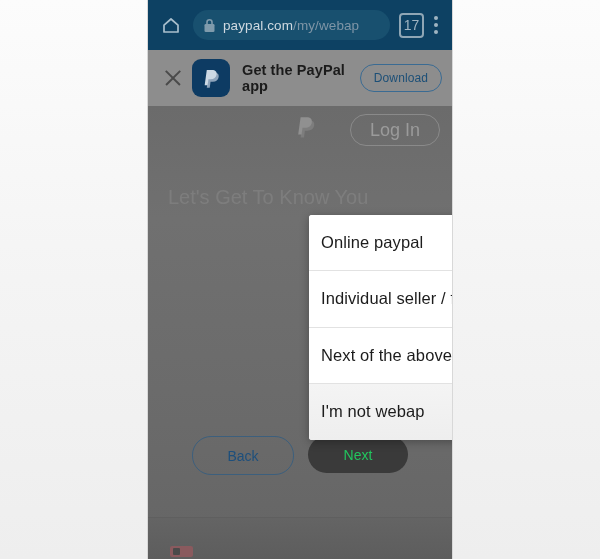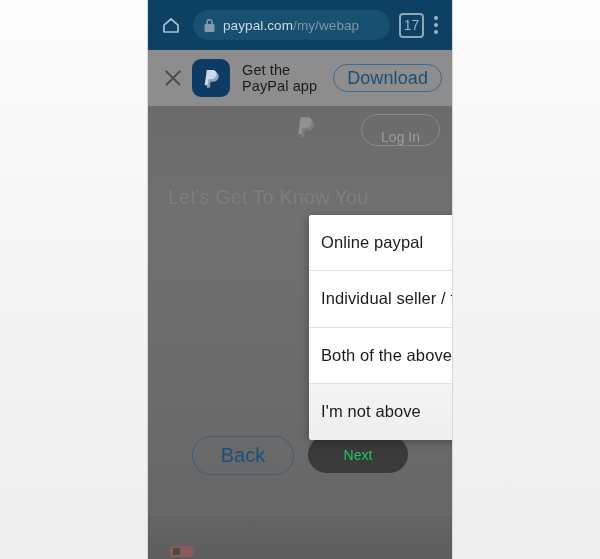--- a/index.html
+++ b/index.html
@@ -125,29 +125,30 @@
     display: flex;
     align-items: center;
     justify-content: center;
     margin-right: 12px;
   }
   .banner-text {
     flex: 1;
     font-size: 14.5px;
     color: #1b1b1b;
     letter-spacing: .1px;
+    font-weight: bold;
   }
   .download-btn {
     flex: none;
     height: 26px;
     padding: 0 13px;
     border: 1.4px solid #3a6b93;
     border-radius: 14px;
     color: #1c4f77;
-    font-size: 18px;
+    font-size: 12px;
     display: flex;
     align-items: center;
     letter-spacing: .1px;
   }
 
   
   .page {
     position: absolute;
     left: 0; top: 106px;
     width: 304px; height: 453px;
@@ -163,23 +164,23 @@
     left: 146px; top: 8px;
   }
   .login-btn {
     position: absolute;
     right: 12px; top: 8px;
     height: 30px;
     padding: 0 19px;
     border: 1.3px solid #8a8a8a;
     border-radius: 16px;
     color: #9b9b9b;
-    font-size: 14px;
-    display: flex;
-    align-items: flex-end;
+    font-size: 18px;
+    display: flex;
+    align-items: center;
   }
   .page-heading {
     position: absolute;
     left: 20px; top: 78px;
     width: 268px;
     font-size: 20px;
     line-height: 27px;
     color: #8a8a8a;
     opacity: .55;
   }
@@ -189,21 +190,21 @@
     width: 304px;
     display: flex;
     justify-content: center;
     gap: 14px;
   }
   .back-btn {
     width: 100px; height: 37px;
     border: 1.3px solid #3c5f7d;
     border-radius: 19px;
     color: #1d4f7c;
-    font-size: 20px;
+    font-size: 14px;
     display: flex;
     align-items: center;
     justify-content: center;
   }
   .next-btn {
     width: 100px; height: 37px;
     border-radius: 19px;
     background: #3a3a3a;
     color: #22c55e;
     font-size: 14px;
@@ -358,25 +359,25 @@
         <span class="option-label">Online paypal</span>
 
       </div>
 
       <div class="option-row">
         <span class="option-label">Individual seller / freelancer</span>
 
       </div>
 
       <div class="option-row">
-        <span class="option-label">Both of the above</span>
+        <span class="option-label">Next of the above</span>
 
       </div>
 
       <div class="option-row">
-        <span class="option-label">I'm not above</span>
+        <span class="option-label">I'm not webap</span>
 
       </div>
 
     </div>
 
   </div>
 </div>
 
 </body></html>

